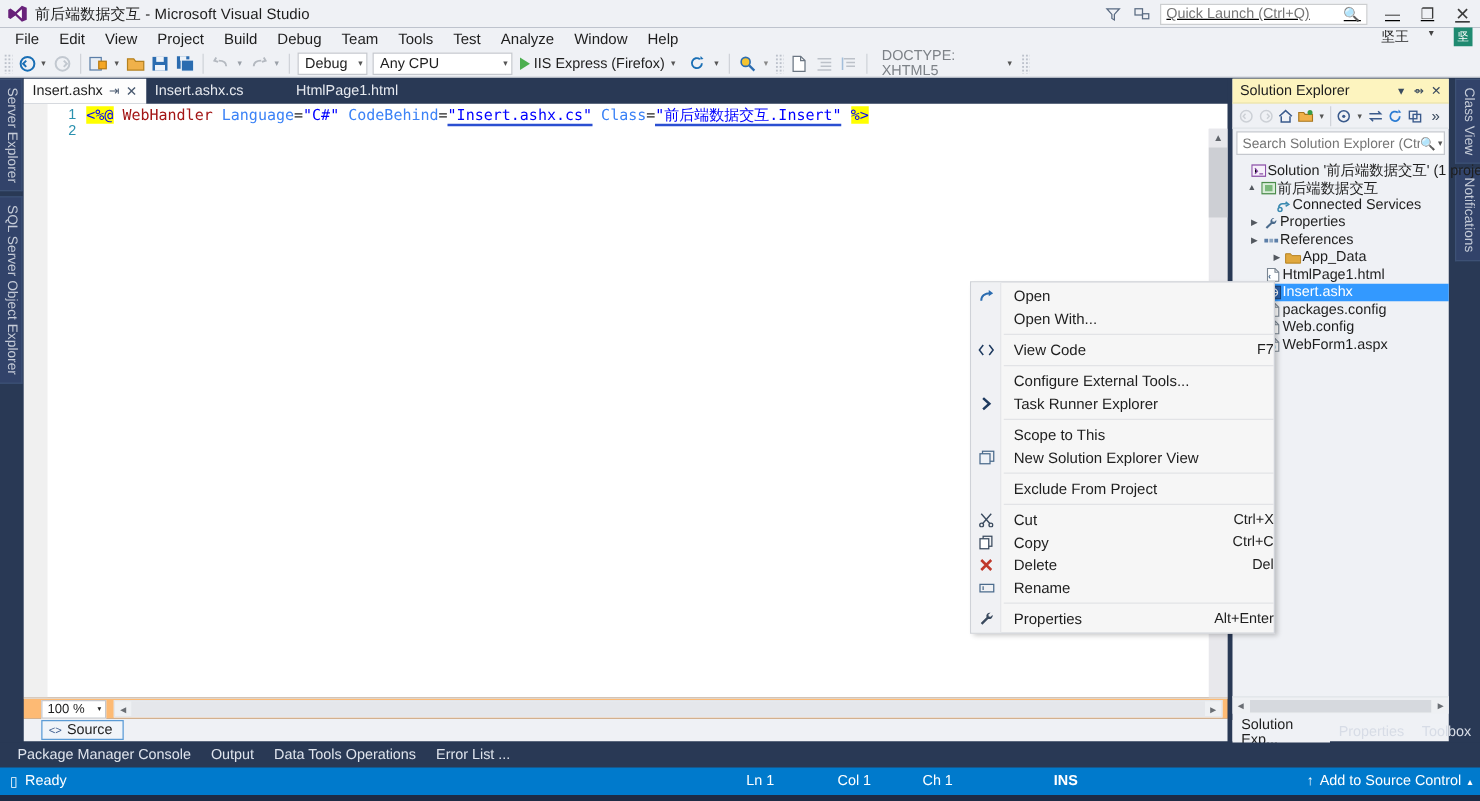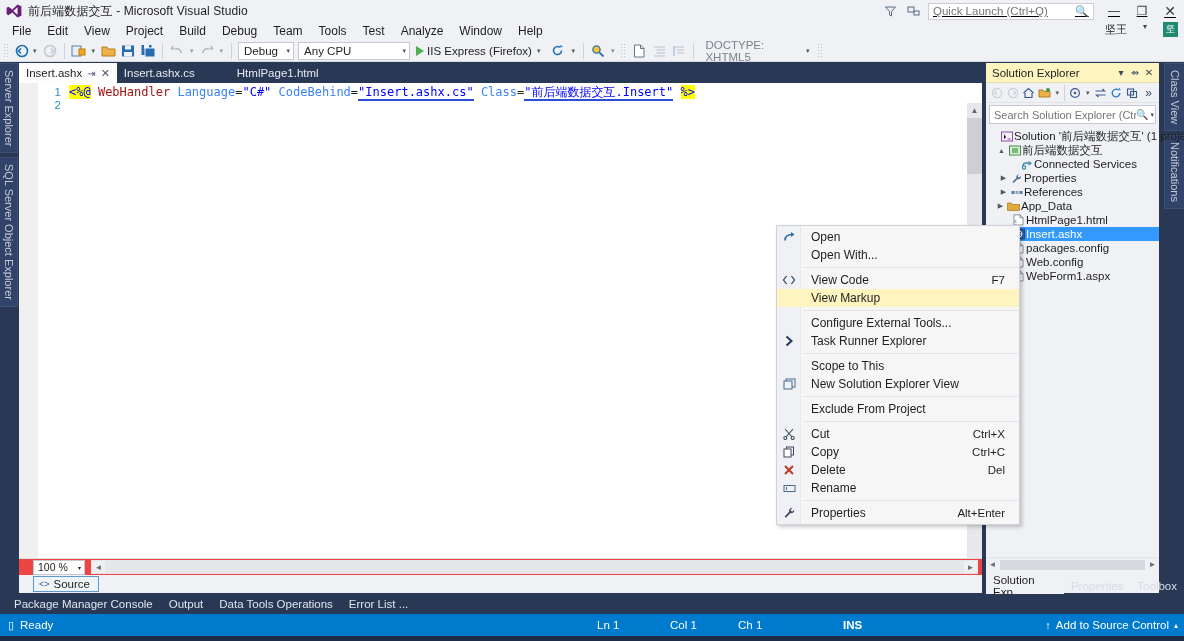--- a/index.html
+++ b/index.html
@@ -173,21 +173,21 @@
   }
   .vscroll .up, .vscroll .dn {
     height: 15px; display: flex; align-items: center; justify-content: center;
     color: #61656b; font-size: 8px; background: #e8e8ec;
   }
   .vscroll .thumb { position: absolute; top: 15px; left: 0; width: 15px; height: 56px; background: #cdcfd4; }
 
   
   .ed-bottom {
     position: absolute; left: 19px; top: 558px; width: 963px; height: 17px;
-    background: #ef4444; display: flex; align-items: center;
+    background: #fdba74; display: flex; align-items: center;
     border-top: 1px solid #dcdfe4;
   }
   .zoomsel {
     width: 52px; height: 15px; background: #fff; border: 1px solid #c5c8ce;
     display: flex; align-items: center; justify-content: space-between;
     font-size: 10.5px; padding: 0 3px 0 4px; color: #1e1e1e; margin-left: 14px;
   }
   .zoomsel .caret { font-size: 6px; }
   .hscroll {
     flex: 1; height: 14px; margin-left: 6px; margin-right: 4px;
@@ -275,21 +275,21 @@
   .ctxitem {
     position: relative; height: 18px; display: flex; align-items: center;
     font-size: 12px; color: #1e1e1e; padding-left: 0;
   }
   .ctxitem.hl { background: #fdf4bf; }
   .ctx-ico {
     width: 24px; min-width: 24px; display: flex; align-items: center; justify-content: center;
     z-index: 2;
   }
   .ctx-lbl { flex: 1; padding-left: 10px; z-index: 2; }
-  .ctx-key { padding-right: 14px; font-size: 11.5px; color: #1e1e1e; z-index: 2; }
+  .ctx-key { font-size: 11.5px; color: #1e1e1e; z-index: 2; }
   .ctx-sep { height: 1px; background: #e2e3e6; margin: 3px 0 3px 26px; }
 
   
   .bottom-dock {
     position: absolute; left: 0; top: 594px; width: 1184px; height: 20px;
     background: #293955; display: flex; align-items: center;
   }
   .bdock-tab {
     height: 20px; padding: 0 8px; display: flex; align-items: center;
     font-size: 11.5px; color: #dfe4ed;
@@ -677,21 +677,21 @@
         <span class="ti">
           <svg width="12" height="11" viewBox="0 0 12 11">
               <rect x="0.5" y="4" width="3" height="3" fill="#5b7ea8"></rect>
               <rect x="4.5" y="4" width="3" height="3" fill="#8da6c2"></rect>
               <rect x="8.5" y="4" width="3" height="3" fill="#5b7ea8"></rect>
             </svg>
         </span>
         <span class="tlbl">References</span>
       </div>
 
-      <div class="tnode" style="padding-left:9px">
+      <div class="tnode" style="padding-left:30px">
         <span class="tw">▶</span>
         <span class="ti">
           <svg width="13" height="11" viewBox="0 0 13 11">
               <path d="M0.5 2h4l1 1.5h7V9.5h-12z" fill="#e0a83e" stroke="#b5811f" stroke-width=".8"></path>
             </svg>
         </span>
         <span class="tlbl">App_Data</span>
       </div>
 
       <div class="tnode" style="padding-left:25px">
@@ -789,25 +789,20 @@
     <div class="ctxitem">
       <span class="ctx-ico">
         <svg width="14" height="10" viewBox="0 0 14 10">
             <path d="M4.6 1 L1.5 5 L4.6 9 M9.4 1 L12.5 5 L9.4 9" fill="none" stroke="#1e3a5f" stroke-width="1.2"></path>
           </svg>
       </span>
       <span class="ctx-lbl">View Code</span>
       <span class="ctx-key">F7</span>
     </div>
 
-    <div class="ctxitem hl">
-      <span class="ctx-ico"></span>
-      <span class="ctx-lbl">View Markup</span>
-      <span class="ctx-key"></span>
-    </div>
     <div class="ctx-sep"></div>
 
     <div class="ctxitem">
       <span class="ctx-ico"></span>
       <span class="ctx-lbl">Configure External Tools...</span>
       <span class="ctx-key"></span>
     </div>
 
     <div class="ctxitem">
       <span class="ctx-ico">

